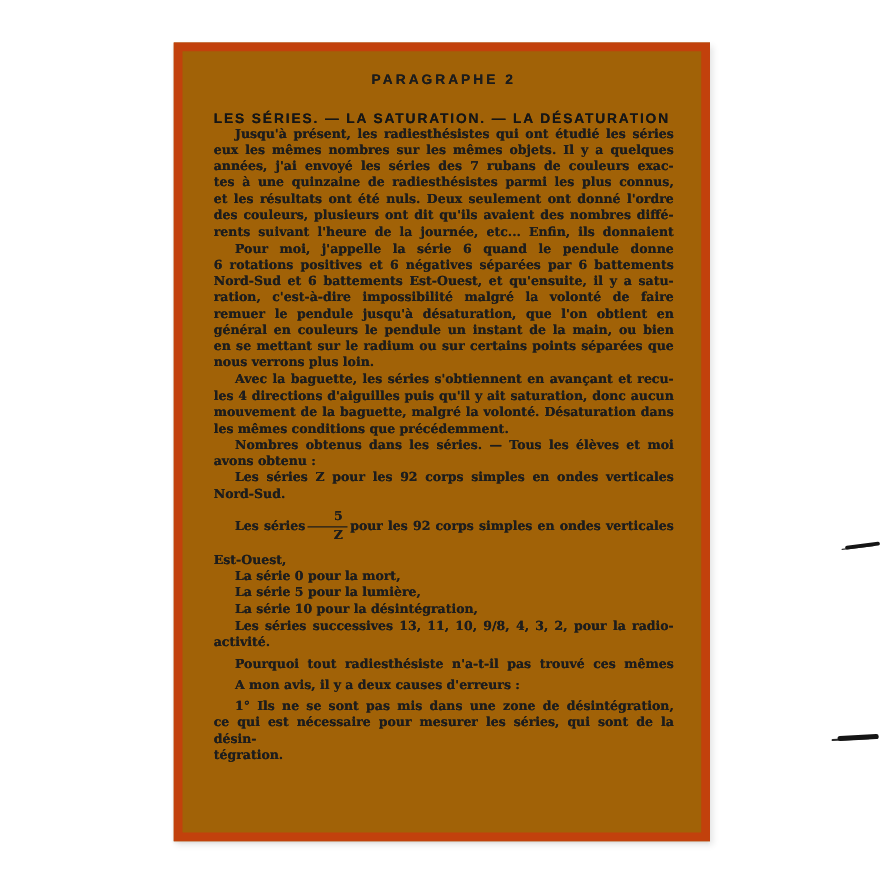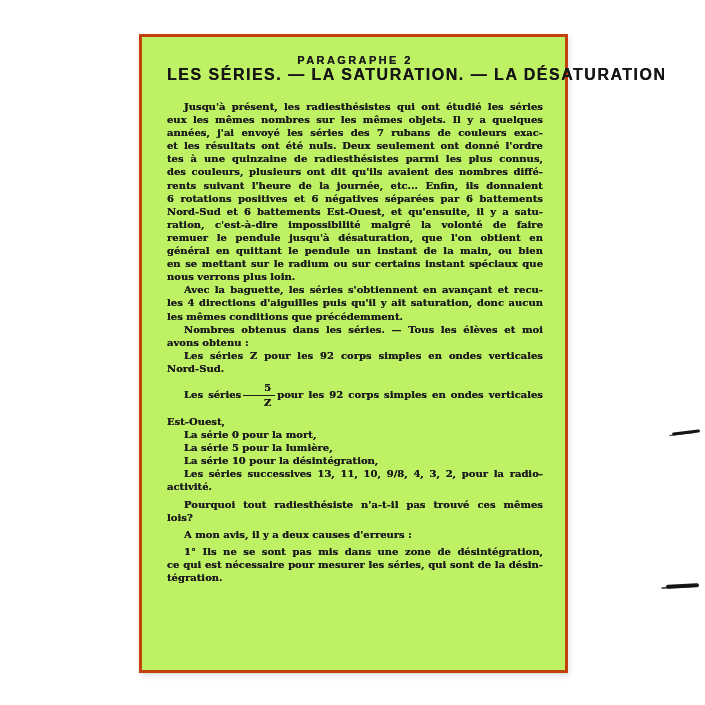--- a/index.html
+++ b/index.html
@@ -5,43 +5,42 @@
   html,body{margin:0;padding:0;}
   body{
     width:705px;height:705px;position:relative;
     background:#ffffff;
     font-family:"DejaVu Serif", serif;
     overflow:hidden;
   }
   .paper{
     position:absolute;left:139px;top:34px;width:429px;height:639px;
     box-sizing:border-box;
-    background:#bef264;
-    border:3px solid #c2410c;
+    background:#a16207;
+    border:7px solid #c2410c;
     box-shadow:2px 3px 5px rgba(0,0,0,.10), -1px 1px 2px rgba(0,0,0,.05);
     padding:17px 22px 0 25px;
   }
   .kicker{
     text-align:center;
     font-family:"Liberation Sans", sans-serif;
     font-weight:bold;font-size:11px;letter-spacing:2.4px;
     color:#1c1c1c;
     text-shadow:0 0 .3px #1c1c1c;
     white-space:nowrap;
   }
   .doc-title{
-    text-align:right;
+    text-align:left;
     font-family:"Liberation Sans", sans-serif;
-    font-weight:bold;font-size:16px;letter-spacing:1.5px;
+    font-weight:bold;font-size:11px;letter-spacing:1.5px;
     color:#161616;
     text-shadow:0 0 .35px #161616;
-    white-space:nowrap;
+    margin-top:19px;white-space:nowrap;
   }
   .body-text{
-    margin-top:16px;
     color:#1d1d1d;
     font-size:10px;
     font-weight:bold;
     line-height:13.1px;
     text-shadow:0 0 .3px #1d1d1d;
   }
   .line{min-height:13.1px;}
   .line.j{text-align:justify;text-align-last:justify;}
   .line.ind{text-indent:17px;}
   .line.gap{margin-top:4px;}
@@ -68,50 +67,51 @@
 </head>
 <body>
 
 <div class="paper">
   <div class="kicker">PARAGRAPHE 2</div>
   <div class="doc-title">LES SÉRIES. — LA SATURATION. — LA DÉSATURATION</div>
   <div class="body-text">
       <div class="line j ind"><span>Jusqu'à présent, les radiesthésistes qui ont étudié les séries</span></div>
       <div class="line j"><span>eux les mêmes nombres sur les mêmes objets. Il y a quelques</span></div>
       <div class="line j"><span>années, j'ai envoyé les séries des 7 rubans de couleurs exac-</span></div>
+      <div class="line j"><span>tes à une quinzaine de radiesthésistes parmi les plus connus,</span></div>
       <div class="line j"><span>et les résultats ont été nuls. Deux seulement ont donné l'ordre</span></div>
-      <div class="line j"><span>tes à une quinzaine de radiesthésistes parmi les plus connus,</span></div>
       <div class="line j"><span>des couleurs, plusieurs ont dit qu'ils avaient des nombres diffé-</span></div>
       <div class="line j"><span>rents suivant l'heure de la journée, etc... Enfin, ils donnaient</span></div>
+      <div class="line j ind"><span>Pour moi, j'appelle la série 6 quand le pendule donne</span></div>
       <div class="line j"><span>6 rotations positives et 6 négatives séparées par 6 battements</span></div>
       <div class="line j"><span>Nord-Sud et 6 battements Est-Ouest, et qu'ensuite, </span><span class="it">il y a satu-</span></div>
       <div class="line j"><span class="it">ration,</span><span> c'est-à-dire impossibilité </span><span class="it">malgré la volonté</span><span> de faire</span></div>
       <div class="line j"><span>remuer le pendule jusqu'à </span><span class="it">désaturation</span><span>, que l'on obtient en</span></div>
-      <div class="line j"><span>général en quittant le pendule un instant de la main, ou bien</span></div>
-      <div class="line j"><span>en se mettant sur le radium ou sur certains instant spéciaux que</span></div>
+      <div class="line j"><span>général en couleurs le pendule un instant de la main, ou bien</span></div>
+      <div class="line j"><span>en se mettant sur le radium ou sur certains points séparées que</span></div>
       <div class="line"><span>nous verrons plus loin.</span></div>
       <div class="line j ind"><span class="it">Avec la baguette</span><span>, les séries s'obtiennent en avançant et recu-</span></div>
       <div class="line j"><span>les 4 directions d'aiguilles puis qu'il y ait saturation, donc aucun</span></div>
+      <div class="line j"><span>mouvement de la baguette, malgré la volonté. Désaturation dans</span></div>
       <div class="line"><span>les mêmes conditions que précédemment.</span></div>
       <div class="line j ind"><span class="it">Nombres obtenus dans les séries.</span><span> — Tous les élèves et moi</span></div>
       <div class="line"><span>avons obtenu :</span></div>
       <div class="line j ind"><span>Les séries Z pour les 92 corps simples en ondes verticales</span></div>
       <div class="line"><span>Nord-Sud.</span></div>
       <div class="line j ind tall"><span>Les séries</span><span class="frac">
           <span class="fn">5</span>
           <span class="fd">Z</span>
         </span><span>pour les 92 corps simples en ondes verticales</span></div>
       <div class="line"><span>Est-Ouest,</span></div>
       <div class="line ind"><span>La série 0 pour la mort,</span></div>
       <div class="line ind"><span>La série 5 pour la lumière,</span></div>
       <div class="line ind"><span>La série 10 pour la désintégration,</span></div>
       <div class="line j ind"><span>Les séries successives 13, 11, 10, 9/8, 4, 3, 2, pour la radio-</span></div>
       <div class="line"><span>activité.</span></div>
       <div class="line j ind gap"><span>Pourquoi tout radiesthésiste n'a-t-il pas trouvé ces mêmes</span></div>
-      <div class="line"><span>lois?</span></div>
       <div class="line ind gap"><span>A mon avis, il y a deux causes d'erreurs :</span></div>
       <div class="line j ind gap"><span>1°</span><span> Ils ne se sont pas mis dans une zone de désintégration,</span></div>
       <div class="line j"><span>ce qui est nécessaire pour mesurer les séries, </span><span class="it">qui sont de la désin-</span></div>
       <div class="line"><span class="it">tégration.</span></div>
     </div>
   <div class="pen-mark dash"></div>
   <div class="pen-mark underline"></div>
 </div>
 
 </body></html>

